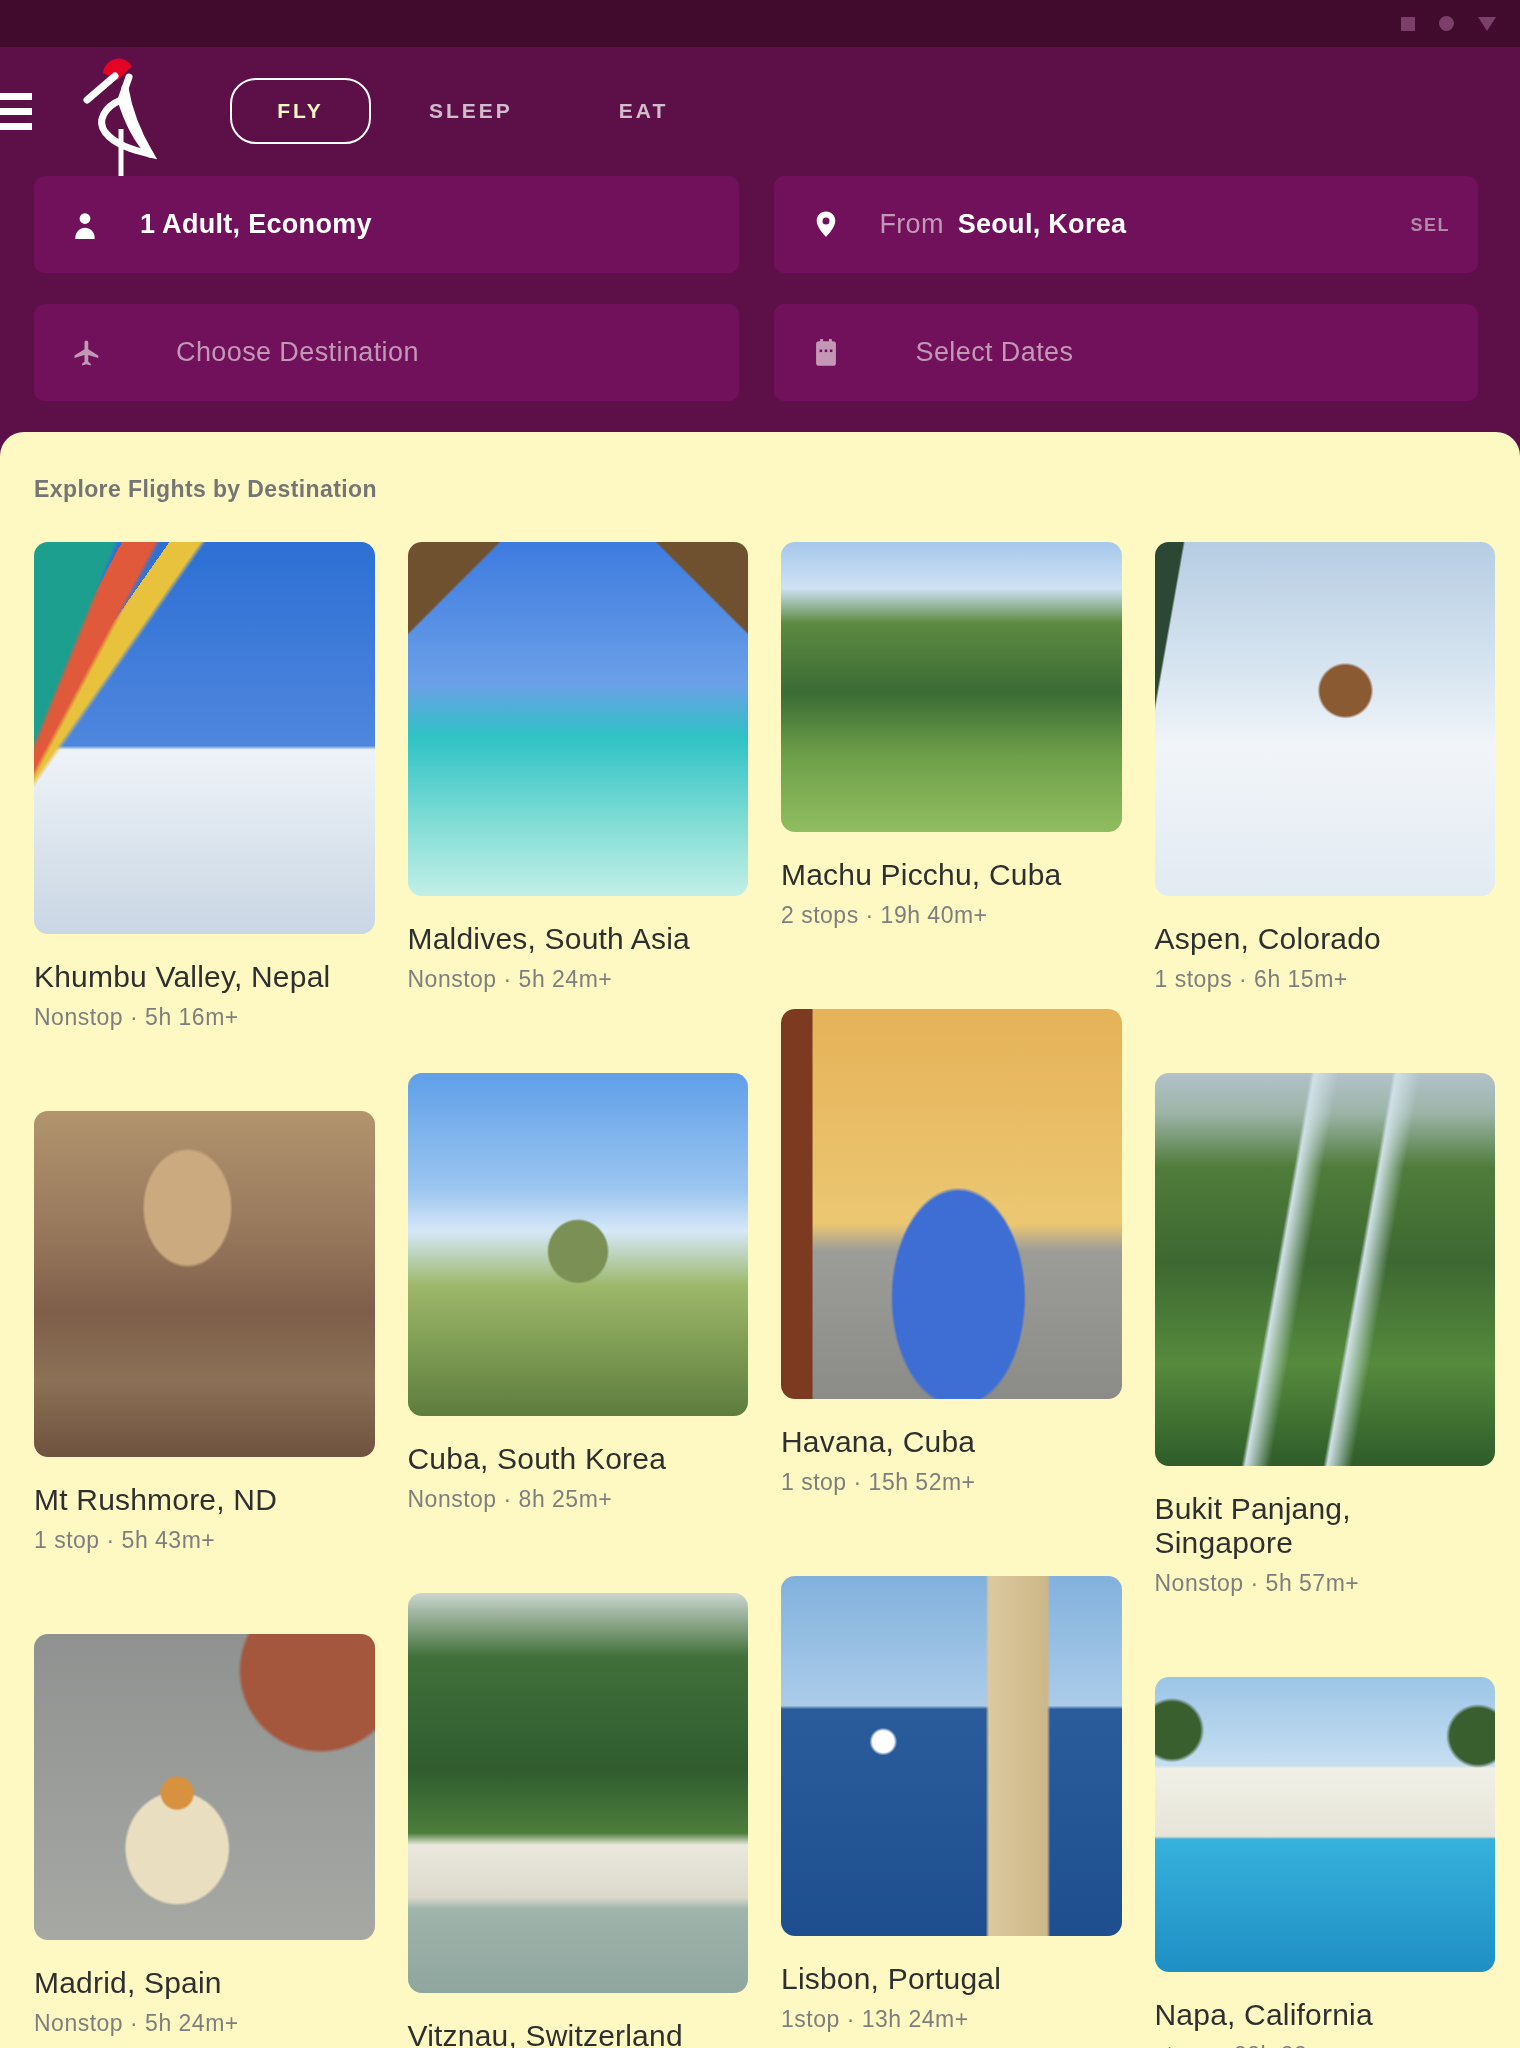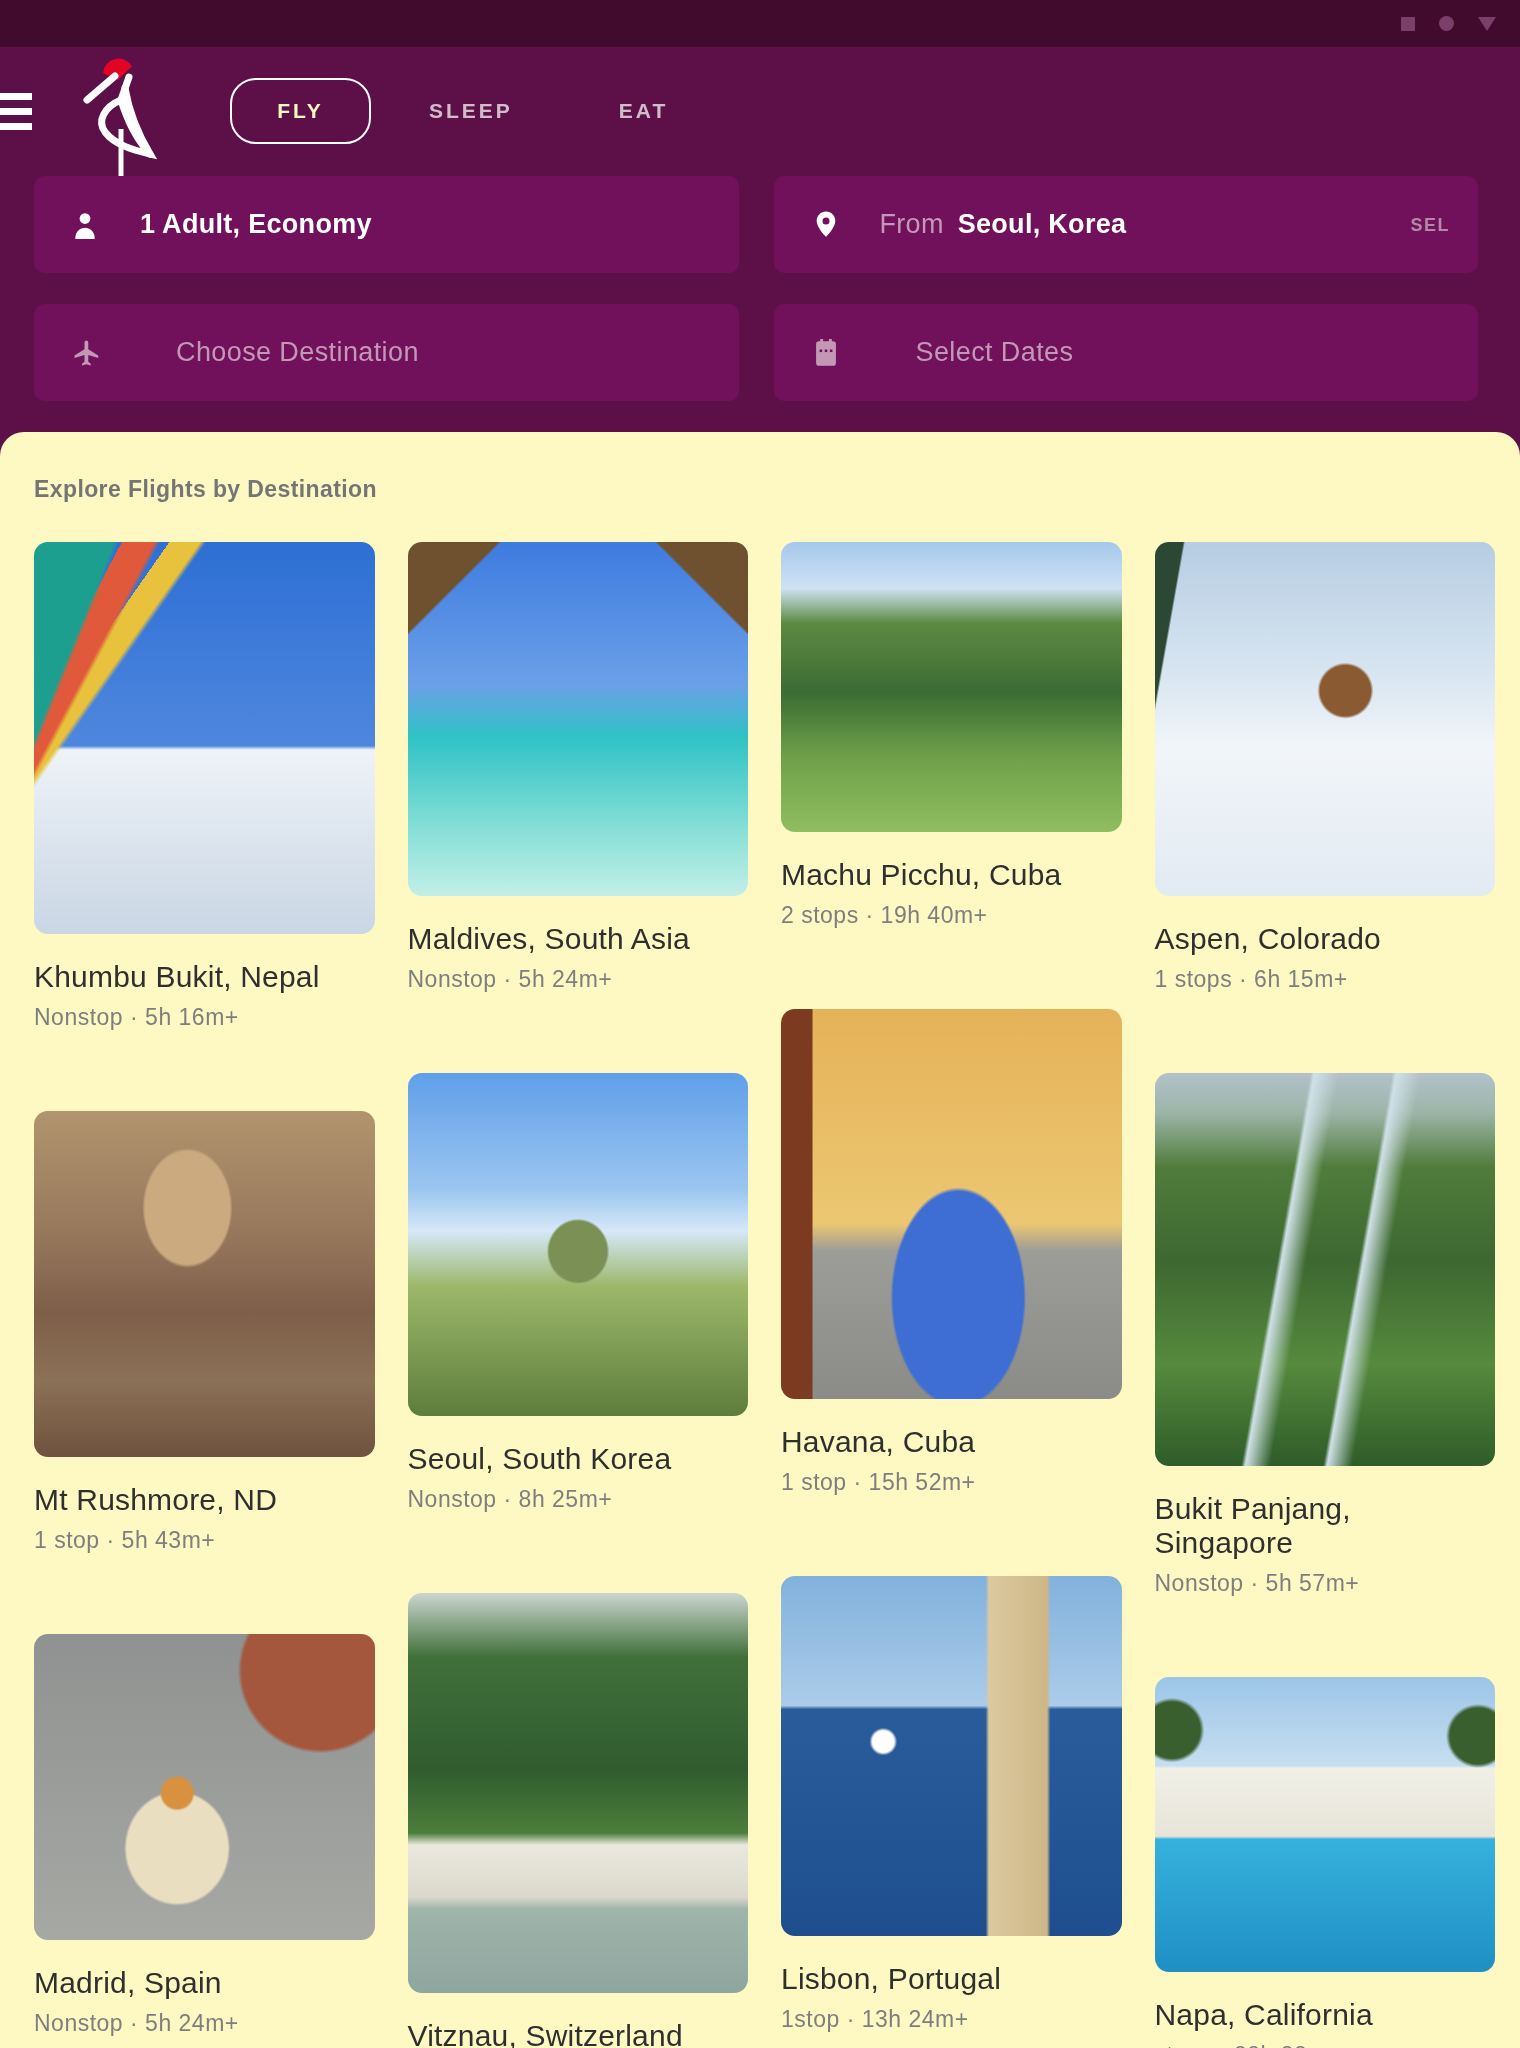--- a/index.html
+++ b/index.html
@@ -191,21 +191,21 @@
   </div>
 
   <main class="sheet">
     <h2 class="heading">Explore Flights by Destination</h2>
 
     <div class="grid">
 
       <div class="col">
         <article class="card">
           <div class="ph img-khumbu"></div>
-          <h3 class="ct">Khumbu Bukit, Nepal</h3>
+          <h3 class="ct">Khumbu Valley, Nepal</h3>
           <p class="cs">Nonstop · 5h 16m+</p>
         </article>
         <article class="card">
           <div class="ph img-rushmore"></div>
           <h3 class="ct">Mt Rushmore, ND</h3>
           <p class="cs">1 stop · 5h 43m+</p>
         </article>
         <article class="card">
           <div class="ph img-madrid"></div>
           <h3 class="ct">Madrid, Spain</h3>
@@ -214,21 +214,21 @@
       </div>
 
       <div class="col">
         <article class="card">
           <div class="ph img-maldives"></div>
           <h3 class="ct">Maldives, South Asia</h3>
           <p class="cs">Nonstop · 5h 24m+</p>
         </article>
         <article class="card">
           <div class="ph img-seoul"></div>
-          <h3 class="ct">Seoul, South Korea</h3>
+          <h3 class="ct">Cuba, South Korea</h3>
           <p class="cs">Nonstop · 8h 25m+</p>
         </article>
         <article class="card">
           <div class="ph img-vitznau"></div>
           <h3 class="ct">Vitznau, Switzerland</h3>
           <p class="cs"></p>
         </article>
       </div>
 
       <div class="col">

